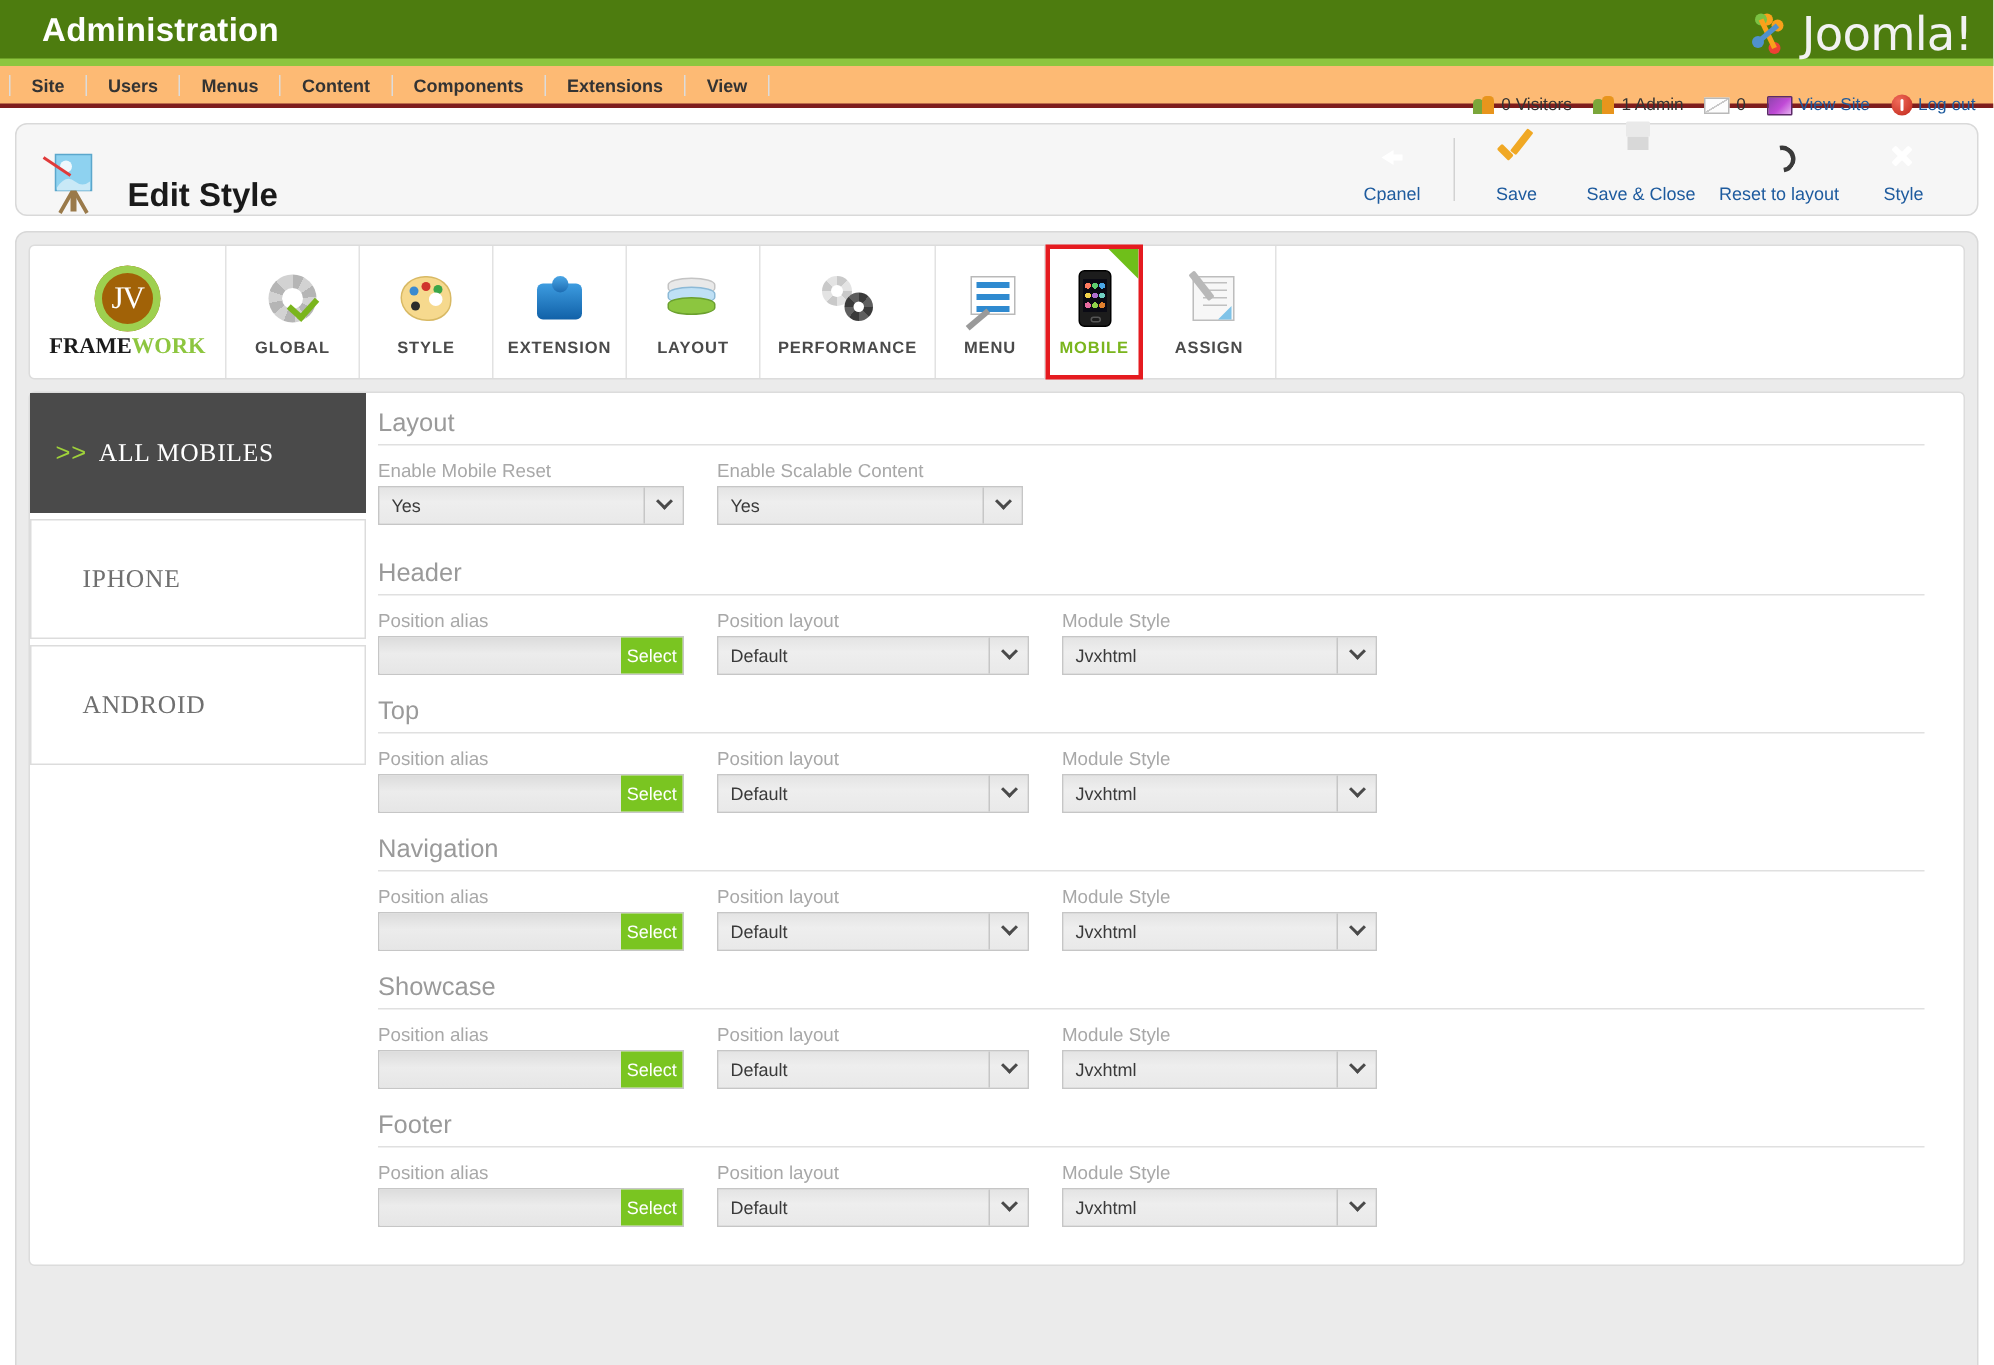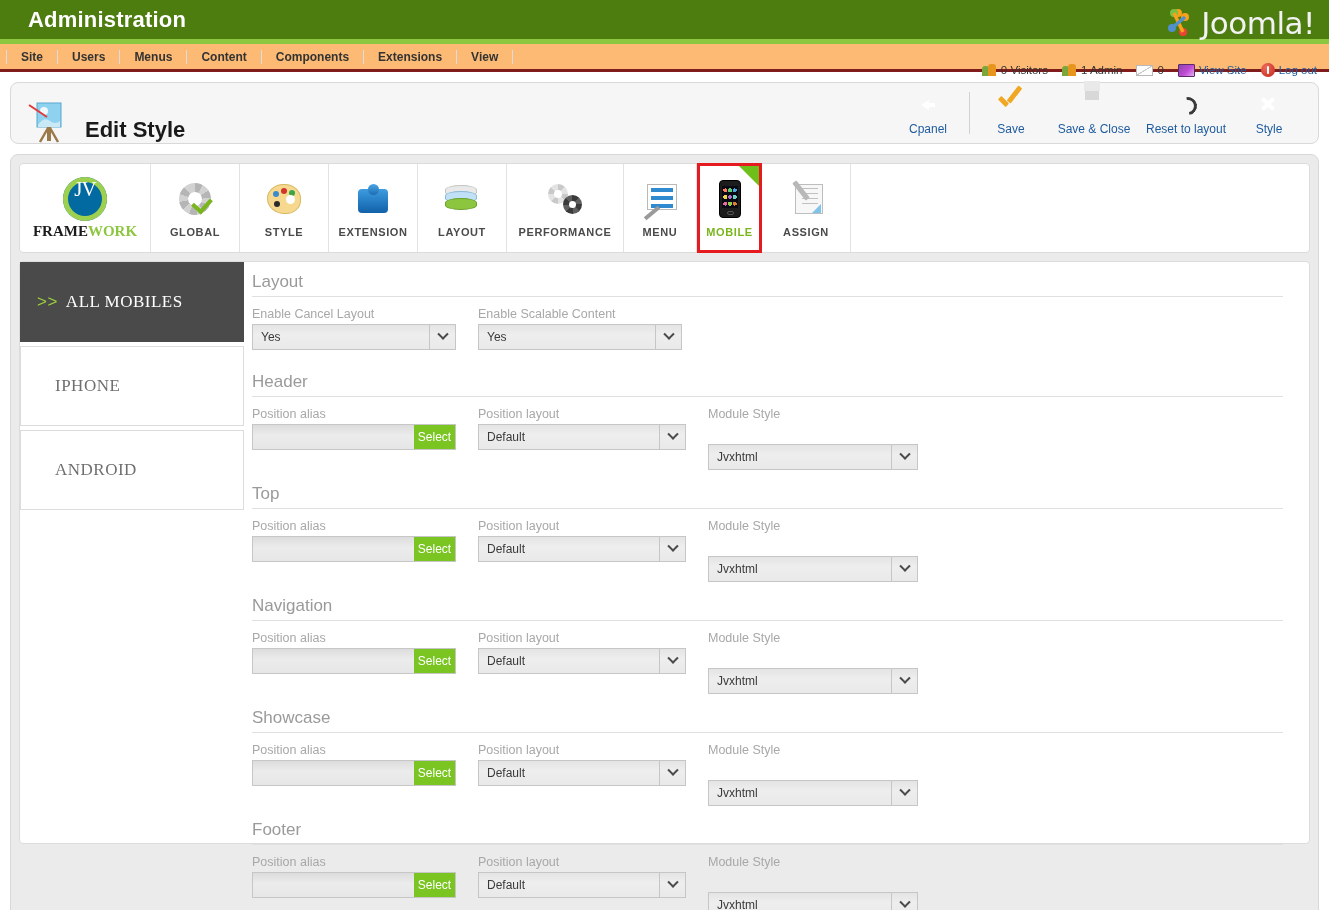--- a/index.html
+++ b/index.html
@@ -216,22 +216,22 @@
   .ribbon {
     position: absolute; top: 0; right: 0; width: 0; height: 0;
     border-top: 20px solid #6fbf1a;
     border-left: 20px solid transparent;
   }
 
   
   .jv-logo { display:flex; flex-direction:column; align-items:center; gap:2px;}
   .jv-circle{
     width:44px;height:44px;border-radius:50%;
-    background:#0369a1;
-    display:flex;align-items:flex-start;justify-content:center;
+    background:#a16207;
+    display:flex;align-items:center;justify-content:center;
     box-shadow: inset 0 0 0 5px #9ed04f;
   }
   .jv-circle span{
     color:#fff;font-family:"Liberation Serif", serif;font-size:21px;letter-spacing:-1px;
   }
   .jv-word{ font-family:"Liberation Serif", serif; font-size:15px; font-weight:bold; }
   .jv-word .a{ color:#1b1b1b; }
   .jv-word .b{ color:#8dc63f; }
 
   
@@ -386,21 +386,21 @@
     height: 26px; width: 204px;
     background: linear-gradient(to bottom,#e4e4e4,#eeeeee 40%,#e9e9e9);
     border: 1px solid #c6c6c6;
     display: flex; align-items: center;
     position: relative;
     font-size: 12px; color: #3a3a3a;
     padding-left: 8px;
     cursor: pointer;
   }
   .sel.w208 { width: 208px; }
-  .sel.w210 { width: 210px; margin-top: 20px; }
+  .sel.w210 { width: 210px; }
   .sel .arrowbox {
     position: absolute; right: 0; top: 0; bottom: 0; width: 26px;
     border-left: 1px solid #c6c6c6;
     display: flex; align-items: center; justify-content: center;
   }
   .chev-d {
     width: 8px; height: 8px;
     border-right: 2px solid #4a4a4a; border-bottom: 2px solid #4a4a4a;
     transform: rotate(45deg) translate(-2px,-2px);
   }
@@ -632,21 +632,21 @@
         <span>ANDROID</span>
       </div>
     </div>
 
     <div class="fields">
 
       <div class="sec-block layout-row">
         <div class="sec-title">Layout</div>
         <div class="row">
           <div class="field">
-            <span class="f-label">Enable Cancel Layout</span>
+            <span class="f-label">Enable Mobile Reset</span>
             <div class="sel">
               <span>Yes</span>
               <span class="arrowbox">
                   <i class="chev-d"></i>
                 </span>
             </div>
           </div>
           <div class="field">
             <span class="f-label">Enable Scalable Content</span>
             <div class="sel">

